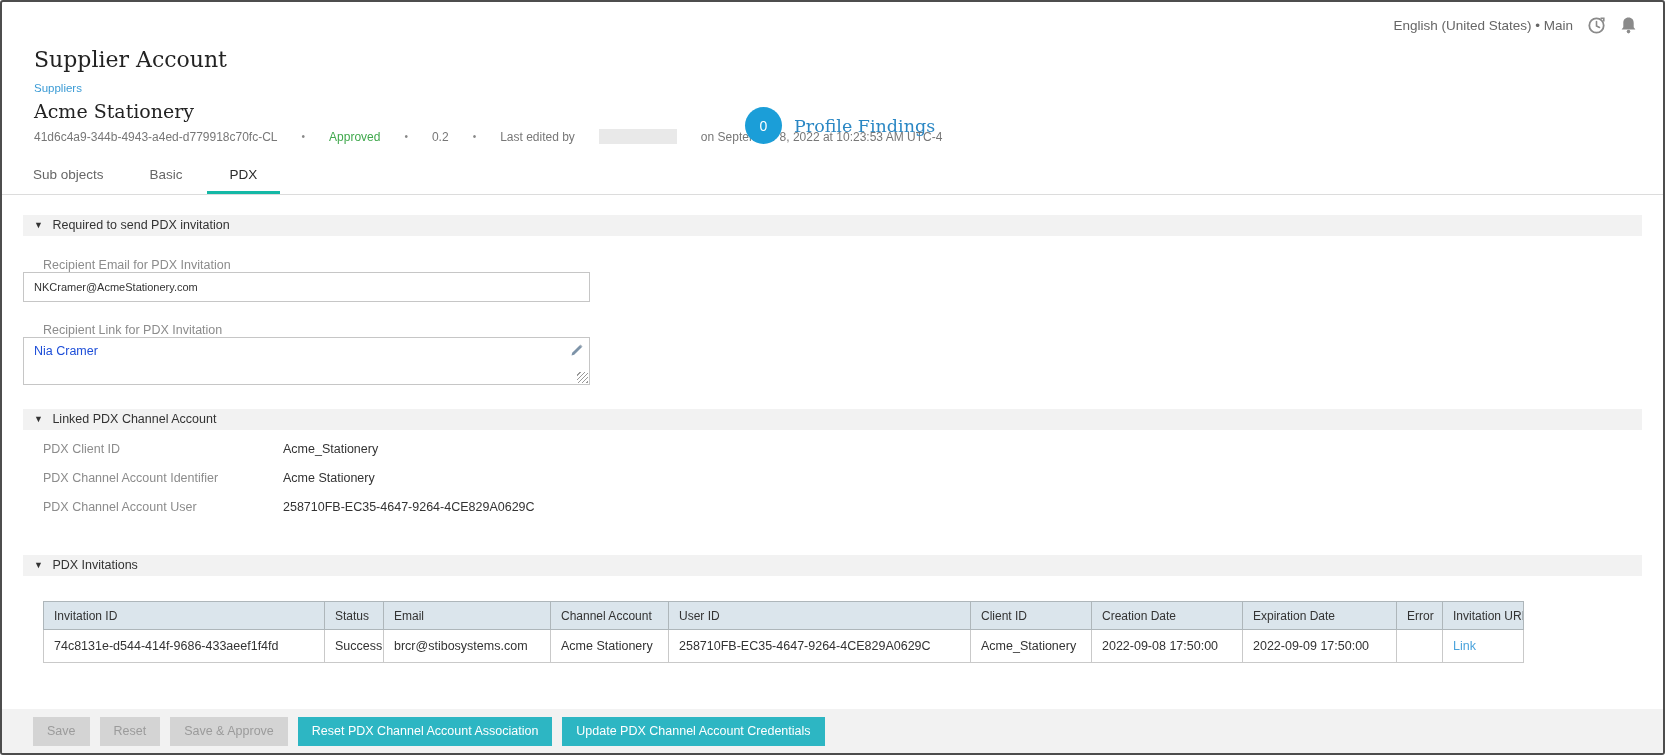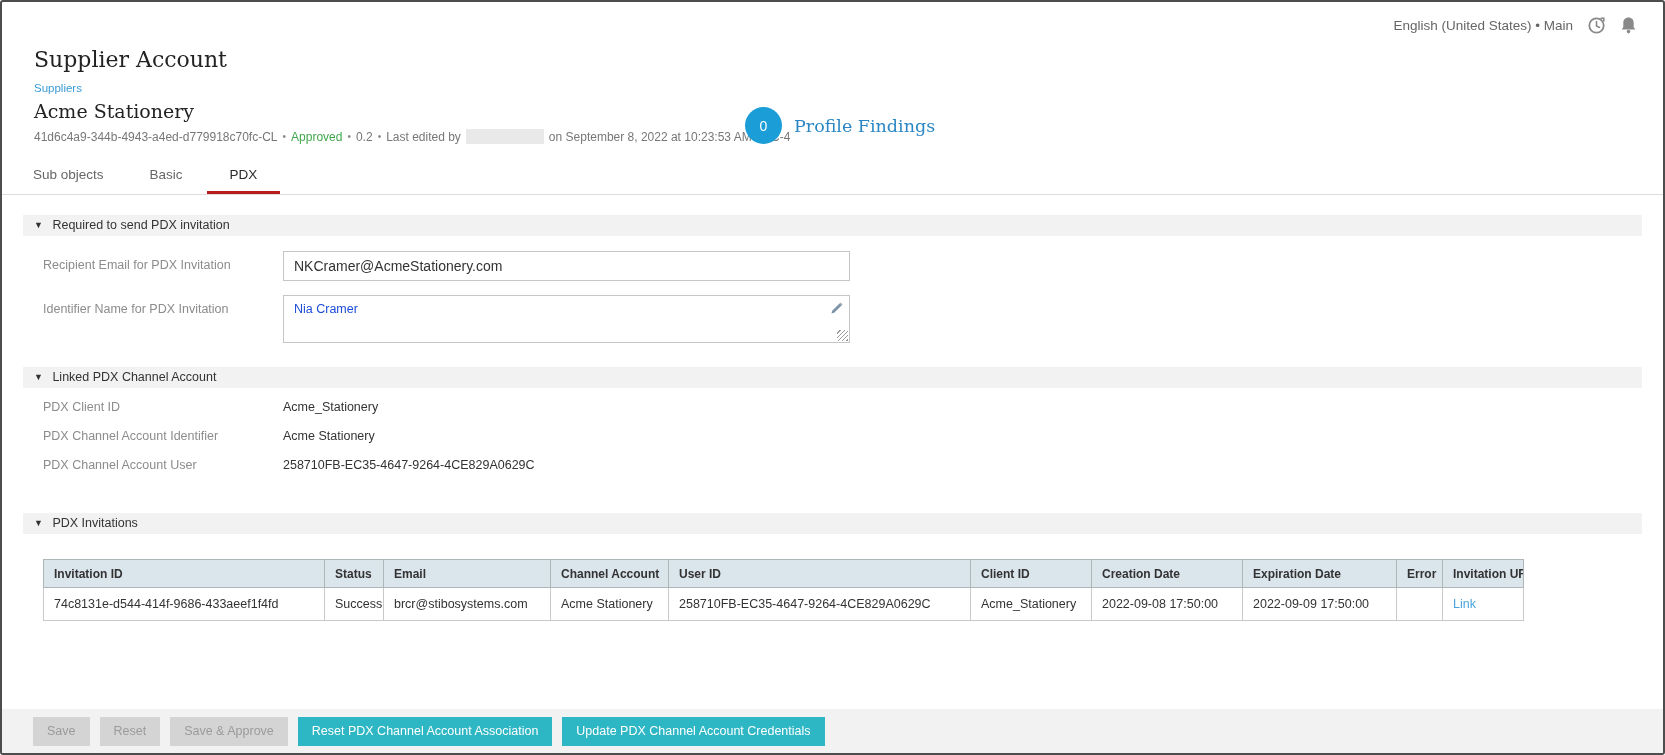--- a/index.html
+++ b/index.html
@@ -10,60 +10,60 @@
   
   .topbar { display:flex; justify-content:flex-end; align-items:center; gap:14px; padding:14px 26px 0 0; }
   .topbar .locale { color:#666; font-size:13.5px; }
   .topbar svg { display:block; }
 
   
   .header { position:relative; padding-left:32px; }
   .page-title { font-family:"DejaVu Serif","Liberation Serif",serif; font-weight:normal; font-size:22px; color:#222; margin-top:12px; }
   .breadcrumb { display:inline-block; margin-top:10px; font-size:11.5px; color:#3b9bd5; text-decoration:none; cursor:pointer; }
   .entity-name { font-family:"DejaVu Serif","Liberation Serif",serif; font-weight:normal; font-size:19px; color:#222; margin-top:5px; }
-  .meta { display:flex; align-items:center; gap:5px; margin-top:7px; font-size:12px; color:#777; }
+  .meta { display:flex; align-items:center; gap:24px; margin-top:7px; font-size:12px; color:#777; }
   .meta .dot { color:#888; font-size:10px; }
   .meta .status-approved { color:#3fa84c; }
   .meta .redacted { display:inline-block; width:78px; height:15px; background:#e9e9e9; }
   .profile-findings { position:absolute; left:743px; top:60px; display:flex; align-items:center; gap:12px; cursor:pointer; }
   .pf-circle { width:37px; height:37px; border-radius:50%; background:#1b9ed8; color:#fff; font-size:14px; display:flex; align-items:center; justify-content:center; }
   .pf-label { font-family:"DejaVu Serif","Liberation Serif",serif; font-size:17.5px; color:#2a87c4; }
 
   
   .tabs { display:flex; align-items:flex-end; margin-top:18px; padding-left:31px; border-bottom:1px solid #dcdcdc; height:33px; }
   .tab { font-size:13.5px; color:#666; padding-bottom:12px; cursor:pointer; }
   .tab.t1 { margin-right:46px; }
   .tab.t2 { margin-right:0; }
-  .tab.active { color:#2b2b2b; padding:0 23px 9px 23px; margin-left:24px; border-bottom:3px solid #b91c1c; }
+  .tab.active { color:#2b2b2b; padding:0 23px 9px 23px; margin-left:24px; border-bottom:3px solid #14b8a6; }
 
   
   .main { padding:20px 21px 0 21px; }
   .section-header { background:#f2f2f2; height:21px; line-height:21px; padding-left:11px; font-size:12.5px; color:#333; cursor:pointer; }
   .section-header .arrow { font-size:9px; color:#333; margin-right:6px; vertical-align:1px; }
 
   .form-rows { padding:15px 0 24px 0; }
-  .form-row { display:flex; align-items:flex-start; margin-bottom:14px; }
+  .form-row { display:flex; align-items:flex-start; margin-bottom:14px;flex-direction:column; }
   .form-row:last-child { margin-bottom:0; }
   .field-label { width:260px; padding-left:20px; padding-top:7px; color:#8c8c8c; font-size:12.5px; }
-  .text-input { width:567px; height:30px; border:1px solid #c6c6c6; padding:0 10px; font-family:inherit; font-size:14px; color:#333; outline:none; }
+  .text-input { width:567px; height:30px; border:1px solid #c6c6c6; padding:0 10px; font-family:inherit; font-size:11px; color:#333; outline:none; }
   .textarea-wrap { position:relative; width:567px; }
   .text-area { width:567px; height:48px; border:1px solid #c6c6c6; padding:6px 24px 4px 10px; font-family:inherit; font-size:12.5px; color:#1d4ed8; resize:none; outline:none; display:block; }
   .pencil-icon { position:absolute; top:6px; right:6px; }
   .grip { position:absolute; bottom:2px; right:2px; width:11px; height:11px;
           background:repeating-linear-gradient(135deg,transparent 0 2px,#9a9a9a 2px 3px); cursor:nwse-resize; }
 
   .ro-rows { padding:12px 0 26px 0; }
   .ro-row { display:flex; align-items:flex-start; height:29px; }
   .ro-label { width:260px; padding-left:20px; color:#8c8c8c; font-size:12.5px; }
   .ro-value { color:#333; font-size:12.5px; }
 
   
   .table-wrap { padding:25px 0 28px 20px; }
   table.inv { border-collapse:collapse; table-layout:fixed; width:1480px; }
-  table.inv th { background:#dbe5ec; border:1px solid #aeb6ba; border-left:1px solid #c3d2da; font-weight:bold; text-align:left; font-size:12px; color:#333; height:28px; padding:0 6px 0 10px; overflow:hidden; white-space:nowrap; }
+  table.inv th { background:#dbe5ec; border:1px solid #aeb6ba; border-left:1px solid #c3d2da; font-weight:normal; text-align:left; font-size:12px; color:#333; height:28px; padding:0 6px 0 10px; overflow:hidden; white-space:nowrap; }
   table.inv th:first-child { border-left:1px solid #aeb6ba; }
   table.inv td { background:#fff; border:1px solid #c9c9c9; border-top:none; font-size:12.5px; color:#333; height:33px; padding:0 6px 0 10px; overflow:hidden; white-space:nowrap; }
   table.inv td + td { border-left:none; }
   table.inv td.linkcell a { color:#4aa3dc; text-decoration:none; cursor:pointer; }
 
   
   .footer { position:absolute; left:0; right:0; bottom:0; height:44px; background:#f2f2f2; display:flex; align-items:center; padding-left:31px; gap:10px; }
   .btn { height:29px; border:none; font-family:inherit; font-size:12.5px; padding:0 14px; cursor:pointer; }
   .btn.disabled { background:#d4d4d4; color:#9b9b9b; cursor:default; }
   .btn.primary { background:#2db6c3; color:#fff; }
@@ -122,21 +122,21 @@
     <div class="section-header">
       <span class="arrow">▼</span>
       <span>Required to send PDX invitation</span>
     </div>
     <div class="form-rows">
       <div class="form-row">
         <div class="field-label">Recipient Email for PDX Invitation</div>
         <input class="text-input" type="text" value="NKCramer@AcmeStationery.com" style="">
       </div>
       <div class="form-row">
-        <div class="field-label">Identifier Name for PDX Invitation</div>
+        <div class="field-label">Recipient Link for PDX Invitation</div>
         <div class="textarea-wrap">
           <textarea class="text-area" style="">Nia Cramer</textarea>
           <span class="pencil-icon">
             <svg width="14" height="14" viewBox="0 0 14 14">
               <path d="M1.5 12.5 L2.2 9.8 L9.8 2.2 L11.8 4.2 L4.2 11.8 Z" fill="#7d93a8"></path>
               <path d="M10.5 1.5 L12.5 3.5 L11.8 4.2 L9.8 2.2 Z" fill="#9aa7b4"></path>
             </svg>
           </span>
           <span class="grip"></span>
         </div>

